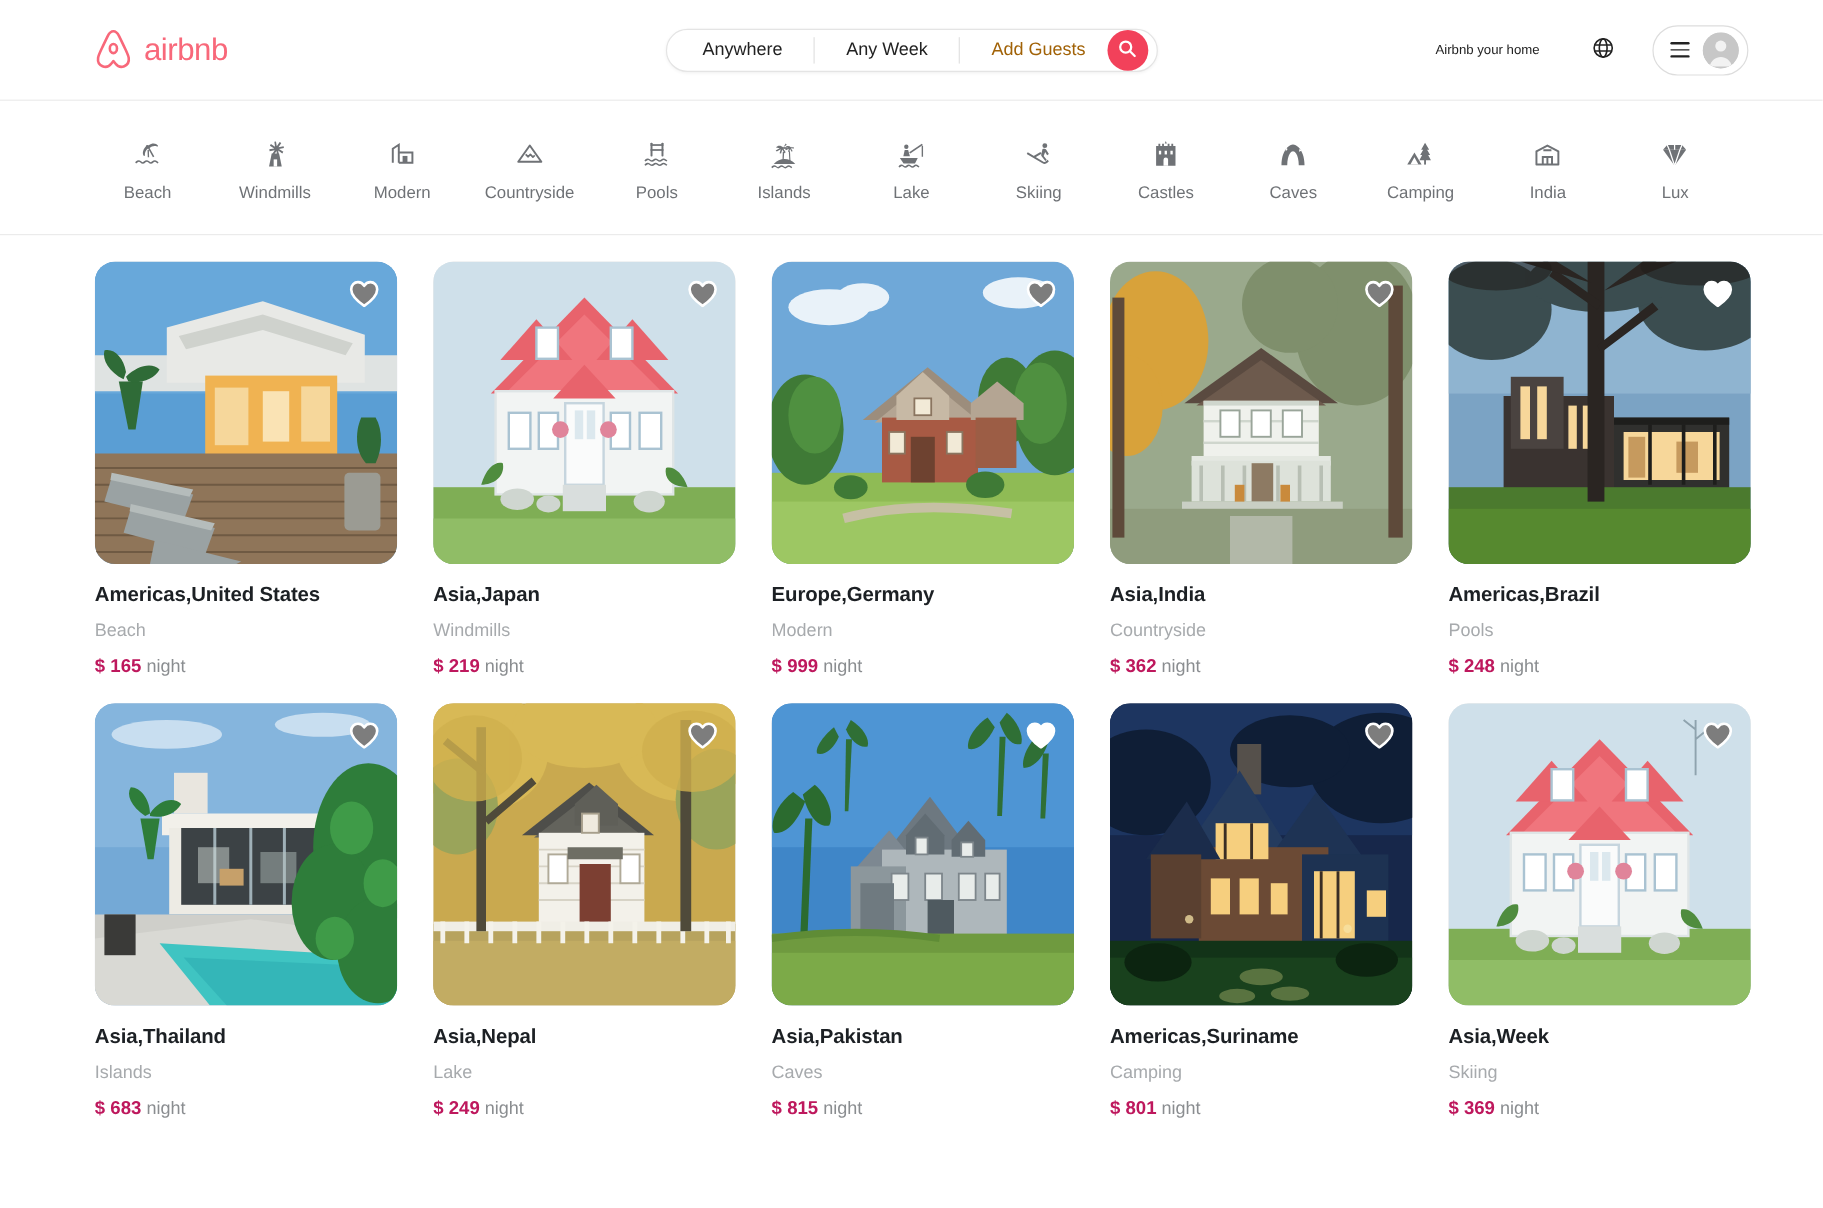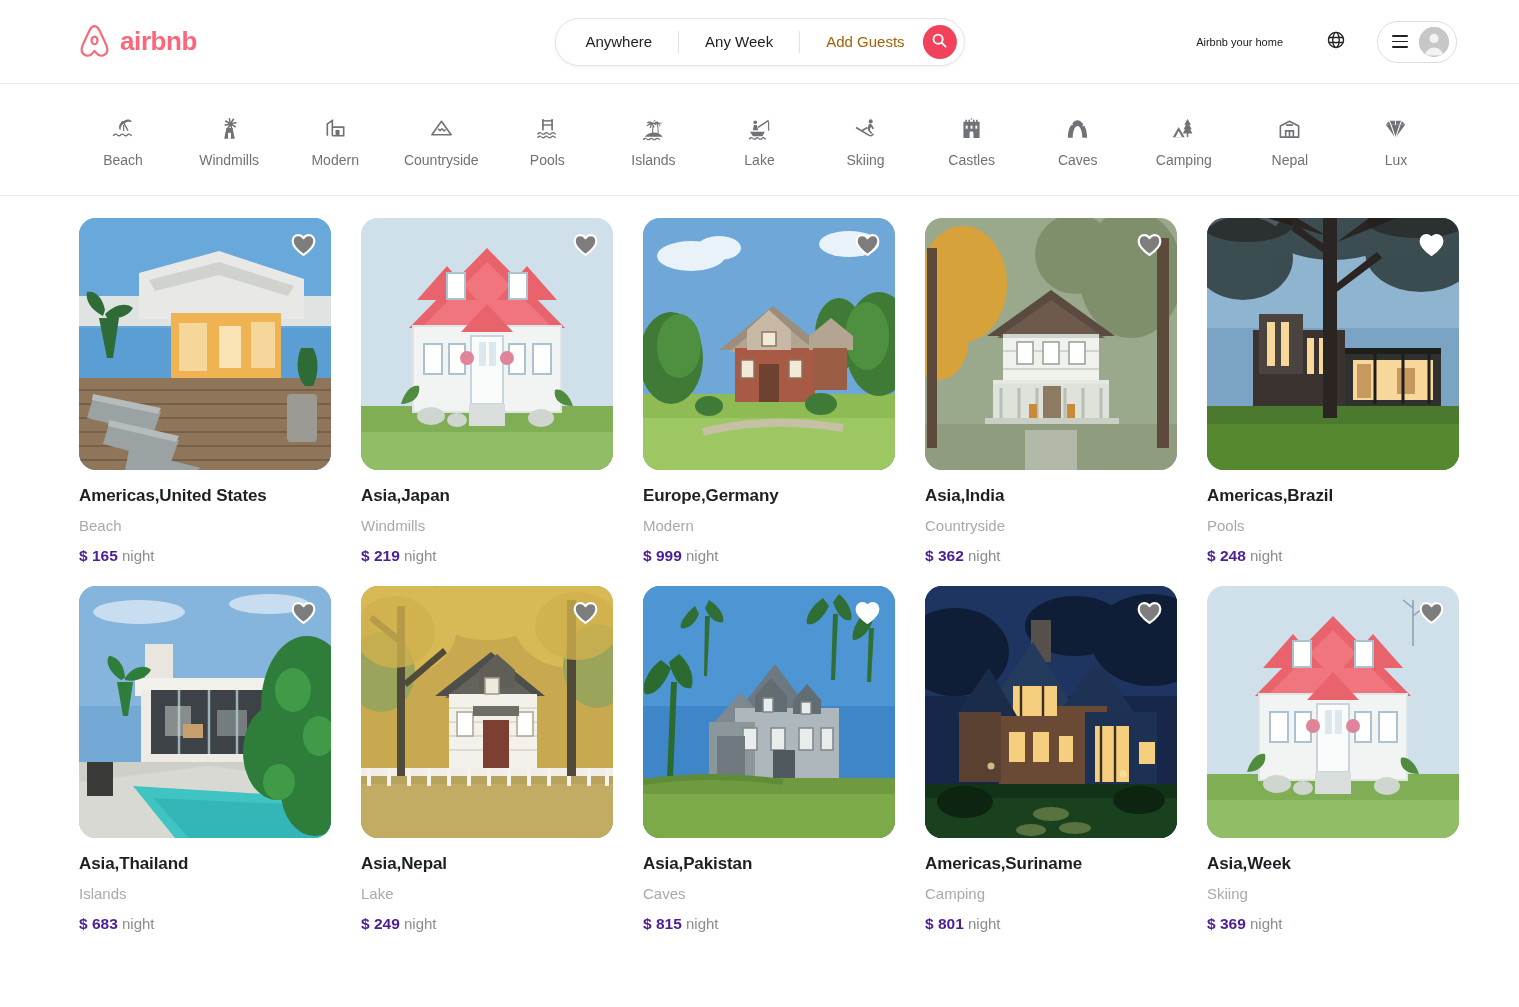--- a/index.html
+++ b/index.html
@@ -16,30 +16,30 @@
     height: 84px;
     border-bottom: 1px solid #ebebeb;
     display: flex;
     align-items: center;
     padding: 0 62px 0 78px;
     background: #fff;
     position: relative;
   }
   .brand { display: flex; align-items: center; gap: 9px; }
   .brand-mark { width: 33px; height: 35px; display: block; }
-  .brand-word { font-size: 26px; font-weight: 700; color: #f8687a; letter-spacing: -0.4px; }
+  .brand-word { font-size: 26px; font-weight: 400; color: #f8687a; letter-spacing: -0.4px; }
 
   
   .searchbar {
     position: absolute;
     left: 50%;
     transform: translateX(-50%);
     display: flex;
     align-items: center;
-    height: 48px;
+    height: 36px;
     border: 1px solid #e4e4e4;
     border-radius: 40px;
     box-shadow: 0 1px 3px rgba(0,0,0,0.06);
     background: #fff;
     padding: 0 7px 0 0;
   }
   .search-seg {
     font-size: 15px;
     color: #222;
     padding: 0 26px;
@@ -163,21 +163,21 @@
   .card-cat {
     margin-top: 11px;
     font-size: 15px;
     color: #a7aaad;
   }
   .card-price {
     margin-top: 13px;
     font-size: 15px;
     color: #8a8d90;
   }
-  .card-price b { color: #4c1d95; font-weight: 700; font-size: 15.5px; }
+  .card-price b { color: #be185d; font-weight: 700; font-size: 15.5px; }
 </style>
 </head>
 <body>
 
 <div class="header">
 
   <div class="brand">
     <span class="brand-mark">
       <svg viewBox="0 0 32 34" width="33" height="35" fill="none">
         <path d="M16 2c2.1 0 3.4 1.5 4.6 3.9 1.3 2.6 3.2 6.6 5.4 11.3 1.3 2.8 2.2 4.9 2.4 6.4.4 2.8-1 5.6-3.6 6.7-2.6 1.1-5.4.1-7.2-2.2l-1.6-2-1.6 2c-1.8 2.3-4.6 3.3-7.2 2.2-2.6-1.1-4-3.9-3.6-6.7.2-1.5 1.1-3.6 2.4-6.4C8.2 12.5 10.1 8.5 11.4 5.9 12.6 3.5 13.9 2 16 2z" stroke="#f8687a" stroke-width="2.1" stroke-linejoin="round"></path>
@@ -370,21 +370,21 @@
 
 
   <button class="cat">
     <span class="glyph">
       <svg width="25" height="25" viewBox="0 0 26 26" fill="none" stroke="#6f7276" stroke-width="1.7">
         <path d="M3.5 22V10.5L13 5.5l9.5 5V22z" stroke-linejoin="round"></path>
         <path d="M9 22v-6.5h8V22"></path>
         <path d="M13 15.5V22M9.5 9.5h7"></path>
       </svg>
     </span>
-    <span class="cat-label">Nepal</span>
+    <span class="cat-label">India</span>
   </button>
 
   <button class="cat">
     <span class="glyph">
       <svg width="25" height="25" viewBox="0 0 26 26" fill="#6f7276">
         <path d="M3 9.2h20L13 23z"></path>
         <path d="M3 9.2L6.6 5h12.8L23 9.2z"></path>
         <path d="M6.6 5l1.8 4.2M19.4 5l-1.8 4.2M13 5v4.2" stroke="#fff" stroke-width="1.1"></path>
         <path d="M8.4 9.2L13 23l4.6-13.8" stroke="#fff" stroke-width="1.1" fill="none"></path>
       </svg>

